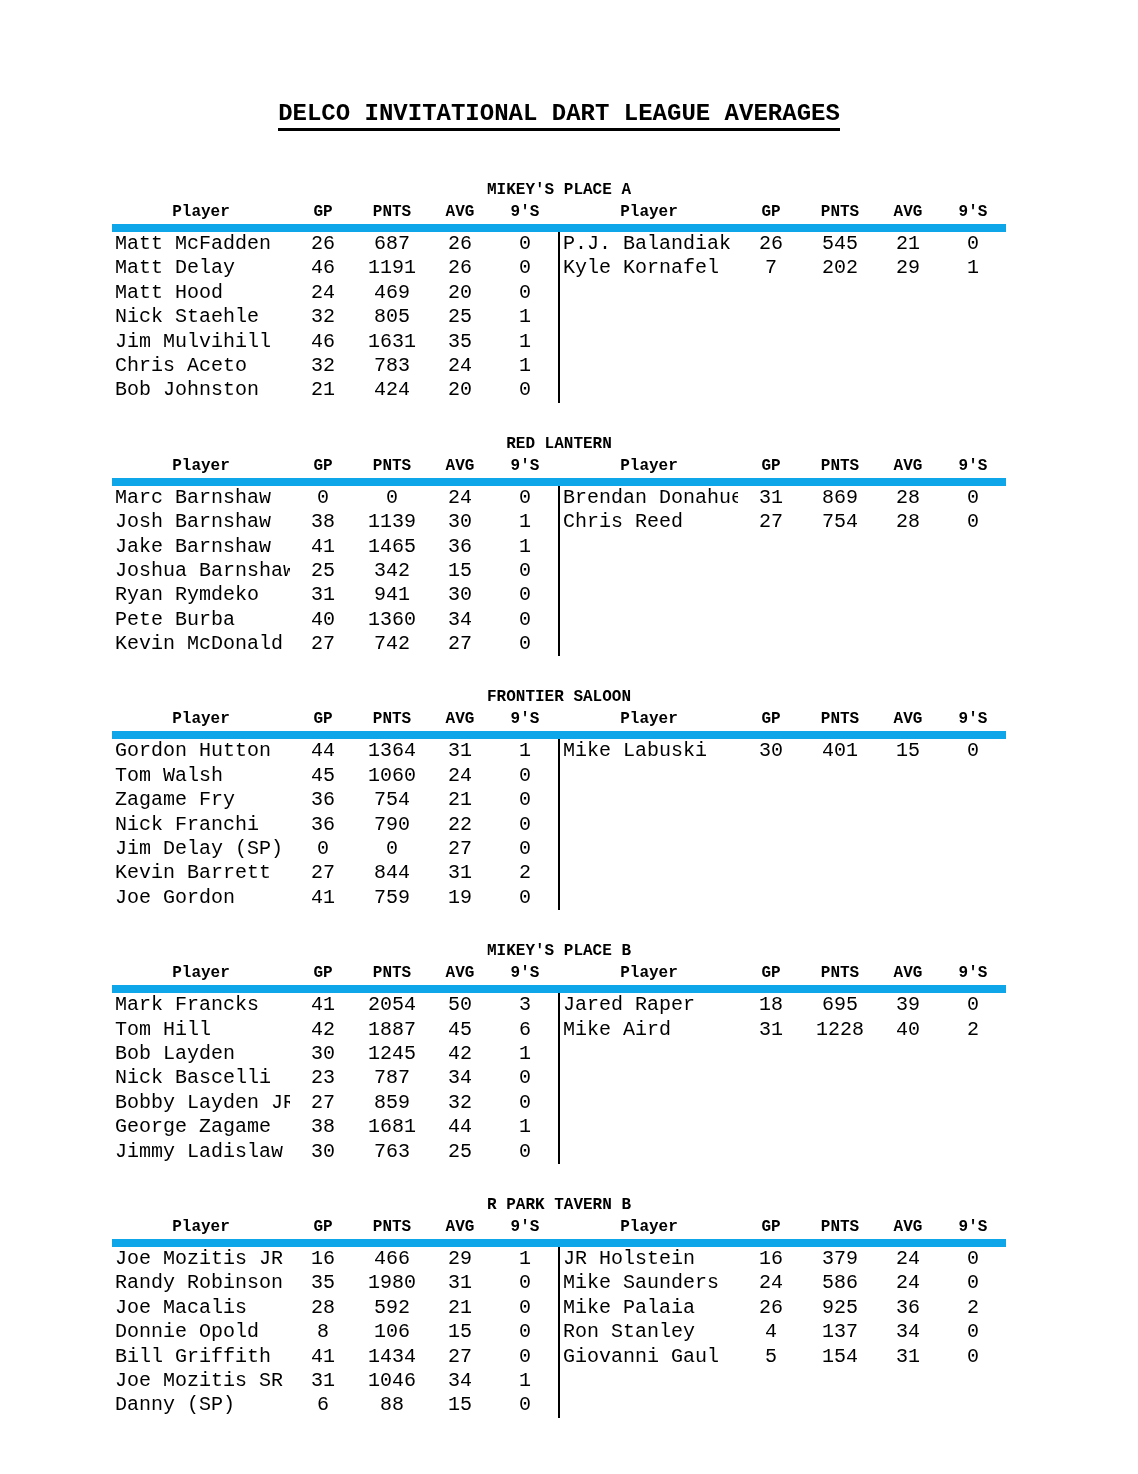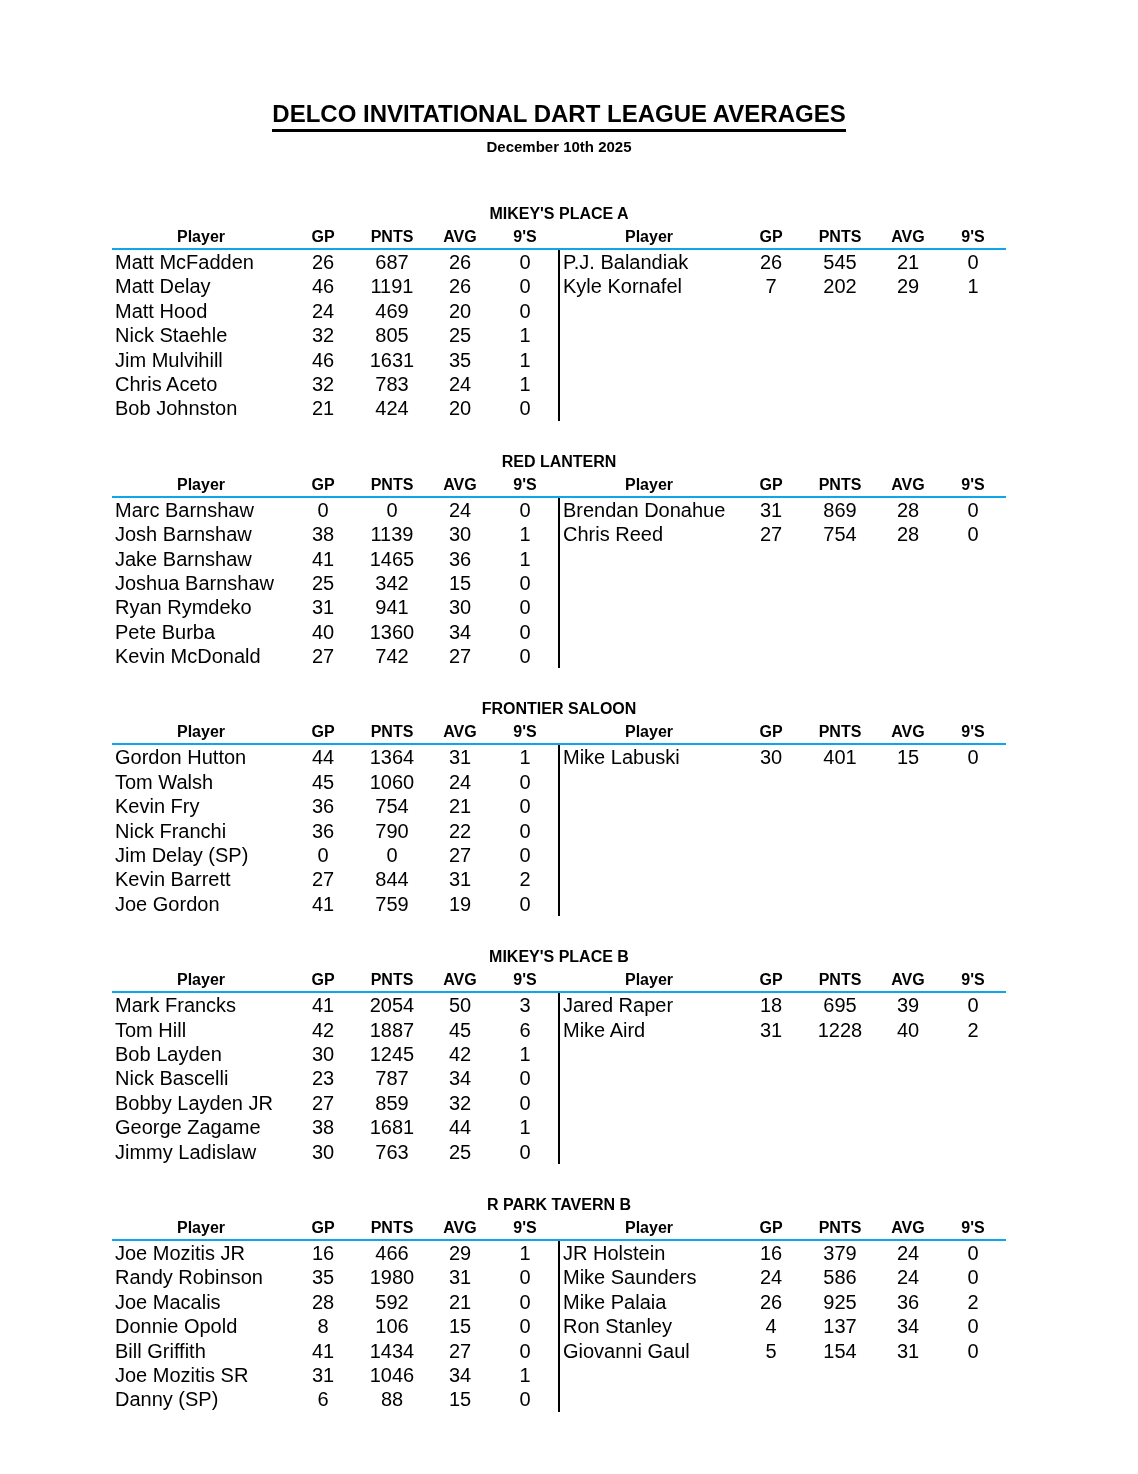--- a/index.html
+++ b/index.html
@@ -1,33 +1,33 @@
 <!DOCTYPE html>
 <html><head>
 <meta charset="utf-8">
 <style>
   html,body { margin:0; padding:0; background:#ffffff; }
   .page {
     position:relative; width:1118px; height:1474px; background:#ffffff;
-    color:#000000; font-family:Liberation Sans, sans-serif; overflow:hidden;
+    color:#000000; font-family:Liberation Mono, monospace; overflow:hidden;
   }
   .doc-title-wrap { padding-top:100px; text-align:center; }
   .doc-title {
     display:inline-block; margin:0; font-size:24px; font-weight:700;
     border-bottom:3px solid #000; padding-bottom:1px; letter-spacing:0px;
   }
   .doc-date { text-align:center; font-size:15px; font-weight:700; margin-top:6px; }
   .sections { width:894px; margin:18px auto; }
   .team-section { margin-top:30px; }
   .sections .team-section:first-child { margin-top:48px; }
   .section-title { text-align:center; font-weight:700; font-size:16px; height:22px; line-height:22px; }
   .header-row {
     display:grid;
     grid-template-columns:178px 66px 72px 64px 66px 2px 178px 66px 72px 64px 66px;
-    border-bottom:2px solid #0ea5e9; font-weight:700; font-size:16px;
+    border-bottom:8px solid #0ea5e9; font-weight:700; font-size:16px;
     height:23px; line-height:23px;
   }
   .hcell { text-align:center; white-space:nowrap; }
   .hspacer { }
   .section-body { display:flex; align-items:stretch; }
   .half { width:446px; }
   .vdivider { width:2px; background:#000; }
   .row {
     display:grid; grid-template-columns:178px 66px 72px 64px 66px;
     font-size:20px; height:24.4px; line-height:24.4px;
@@ -36,21 +36,20 @@
   .cell.player { padding-left:3px; }
   .cell.num { text-align:center; }
 </style>
 </head>
 <body>
 
 <div class="page">
   <div class="doc-title-wrap">
     <h1 class="doc-title">DELCO INVITATIONAL DART LEAGUE AVERAGES</h1>
   </div>
-  <div class="doc-date">December 10th 2025</div>
   <div class="sections">
       <div class="team-section">
         <div class="section-title">MIKEY'S PLACE A</div>
         <div class="header-row">
           <div class="hcell">Player</div>
           <div class="hcell">GP</div>
           <div class="hcell">PNTS</div>
           <div class="hcell">AVG</div>
           <div class="hcell">9'S</div>
           <div class="hspacer"></div>
@@ -242,21 +241,21 @@
               <div class="cell num">1</div>
             </div>
             <div class="row">
               <div class="cell player">Tom Walsh</div>
               <div class="cell num">45</div>
               <div class="cell num">1060</div>
               <div class="cell num">24</div>
               <div class="cell num">0</div>
             </div>
             <div class="row">
-              <div class="cell player">Kevin Fry</div>
+              <div class="cell player">Zagame Fry</div>
               <div class="cell num">36</div>
               <div class="cell num">754</div>
               <div class="cell num">21</div>
               <div class="cell num">0</div>
             </div>
             <div class="row">
               <div class="cell player">Nick Franchi</div>
               <div class="cell num">36</div>
               <div class="cell num">790</div>
               <div class="cell num">22</div>

